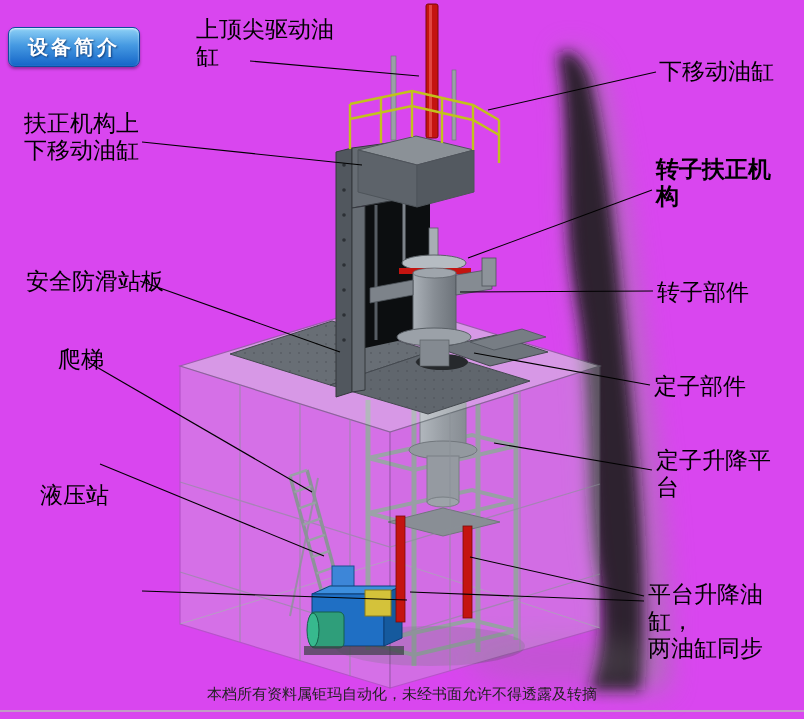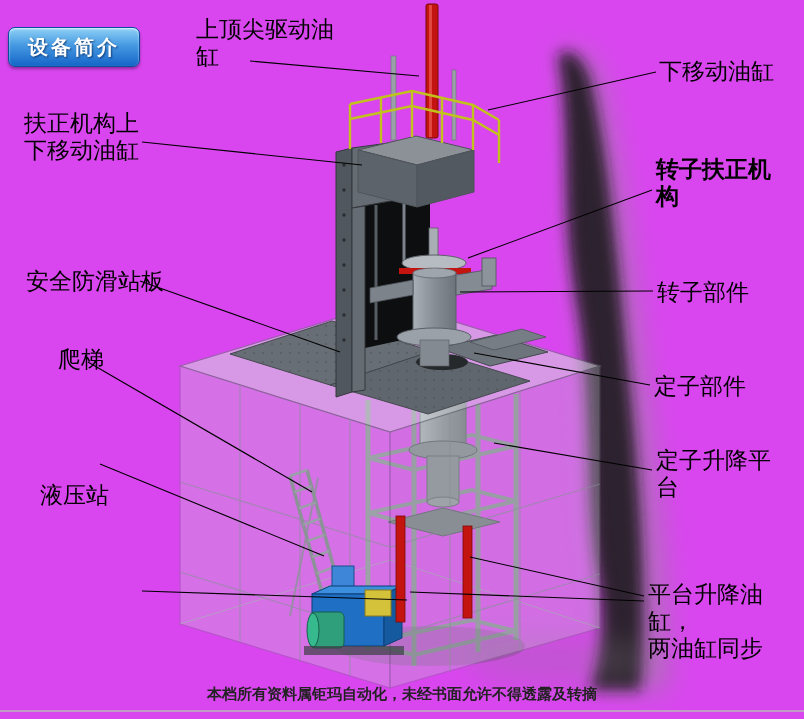--- a/index.html
+++ b/index.html
@@ -13,21 +13,21 @@
   .diagram-svg{position:absolute;left:0;top:0;width:804px;height:719px;}
   .badge{position:absolute;left:8px;top:27px;width:130px;height:38px;border-radius:7px;
          background:linear-gradient(to bottom,var(--badge-top) 0%,#469ae2 45%,var(--badge-bottom) 100%);
          border:1px solid #0d4d9e;
          box-shadow:0 2px 3px rgba(0,0,0,0.35), inset 0 1px 2px rgba(255,255,255,0.75);
          color:#fff;font-family:"Liberation Sans","DejaVu Sans",sans-serif;
          font-weight:bold;font-size:20px;line-height:38px;text-align:center;letter-spacing:3px;
          text-shadow:1px 1px 2px rgba(0,30,80,0.7);}
   .label{position:absolute;font-size:23px;line-height:27px;color:#000;white-space:pre-line;}
   .footer{position:absolute;left:0;right:0;top:684px;text-align:center;
-          font-size:15px;line-height:20px;color:#222;font-weight:bold;}
+          font-size:15px;line-height:20px;color:#222;}
   .fill-red{fill:var(--cylinder-red);}
   .fill-blue{fill:var(--hydraulic-blue);}
   .fill-green{fill:var(--motor-green);}
   .stroke-yellow{stroke:var(--railing-yellow);}
 </style>
 </head>
 <body>
 
 <div class="stage">
 

